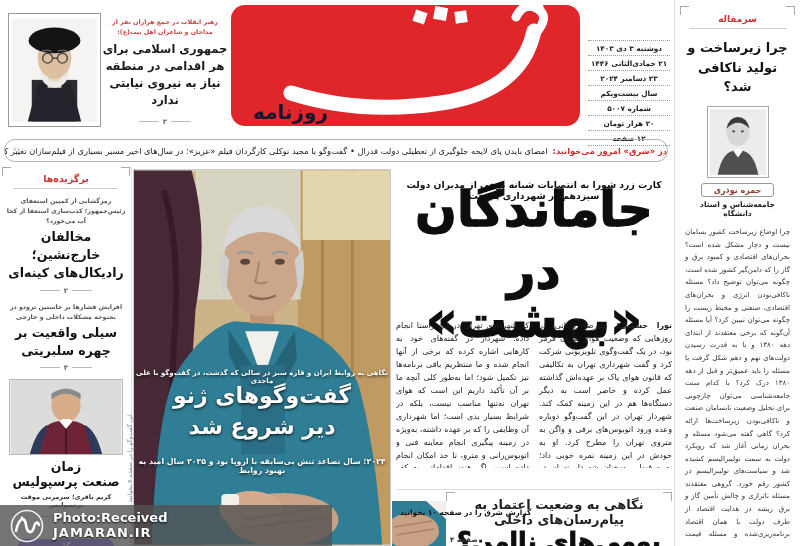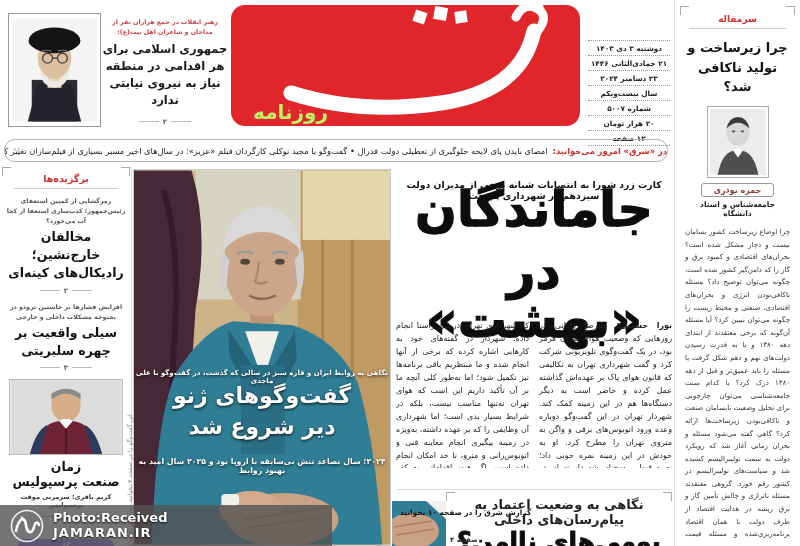--- a/index.html
+++ b/index.html
@@ -14,21 +14,21 @@
   .cornered::after{left:0;border-top:1px solid #aaa;border-left:1px solid #aaa;}
 
   
   .leader-photo{left:8px;top:13px;width:93px;height:114px;border:1px solid #999;background:#fff;padding:3px;box-sizing:border-box;}
   .leader-photo svg{width:100%;height:100%;display:block;}
   .leader-text{left:101px;top:17px;width:128px;height:112px;text-align:center;}
   .lt-kicker{font-size:6.3px;font-weight:bold;color:#c44;line-height:1.55;}
   .lt-headline{font-size:11.5px;font-weight:bold;color:#1a1a1a;line-height:1.5;margin-top:4px;}
   .logo{left:231px;top:5px;width:349px;height:121px;background:#e0252b;border-radius:14px;overflow:hidden;}
   .logo svg{width:100%;height:100%;display:block;}
-  .logo-sub{position:absolute;left:22px;bottom:2px;color:#bef264;font-size:20px;font-weight:bold;}
+  .logo-sub{position:absolute;left:22px;bottom:2px;color:#0f172a;font-size:20px;font-weight:bold;}
   .dateline{left:588px;top:40px;width:82px;border-top:1px dotted #999;}
   .dl-row{font-size:7.3px;font-weight:bold;color:#222;text-align:center;padding:2.5px 0;border-bottom:1px dotted #999;}
 
   
   .orn{display:flex;align-items:center;justify-content:center;gap:4px;color:#666;font-size:7px;font-weight:bold;}
   .orn::before,.orn::after{content:"";width:20px;height:1px;background:#bbb;}
 
   
   .today{left:4px;top:139px;width:664px;height:23px;border:1px solid #b3b3b3;border-radius:11px;
          display:flex;align-items:center;justify-content:center;gap:5px;font-size:8.3px;box-sizing:border-box;}

